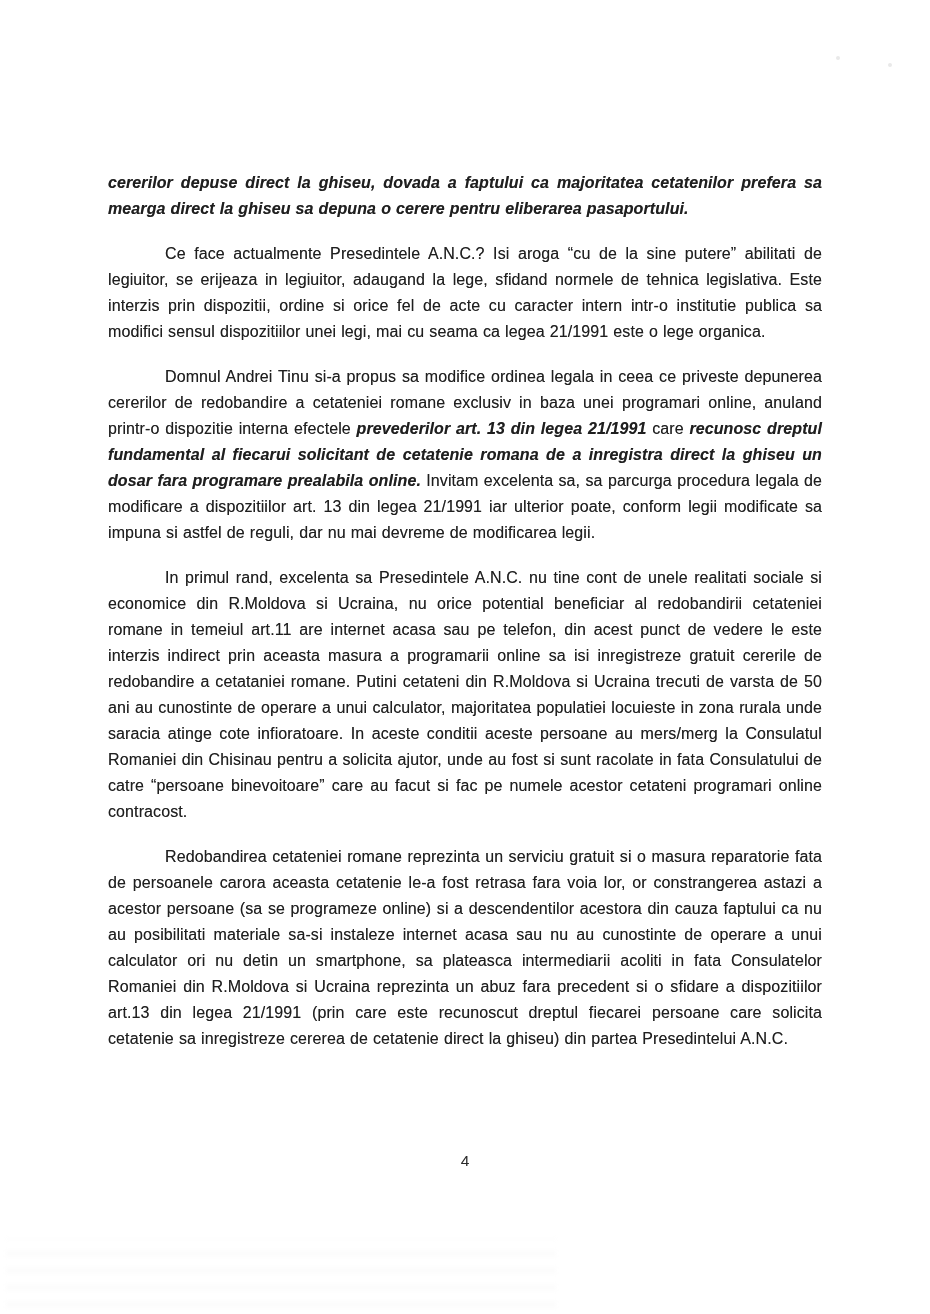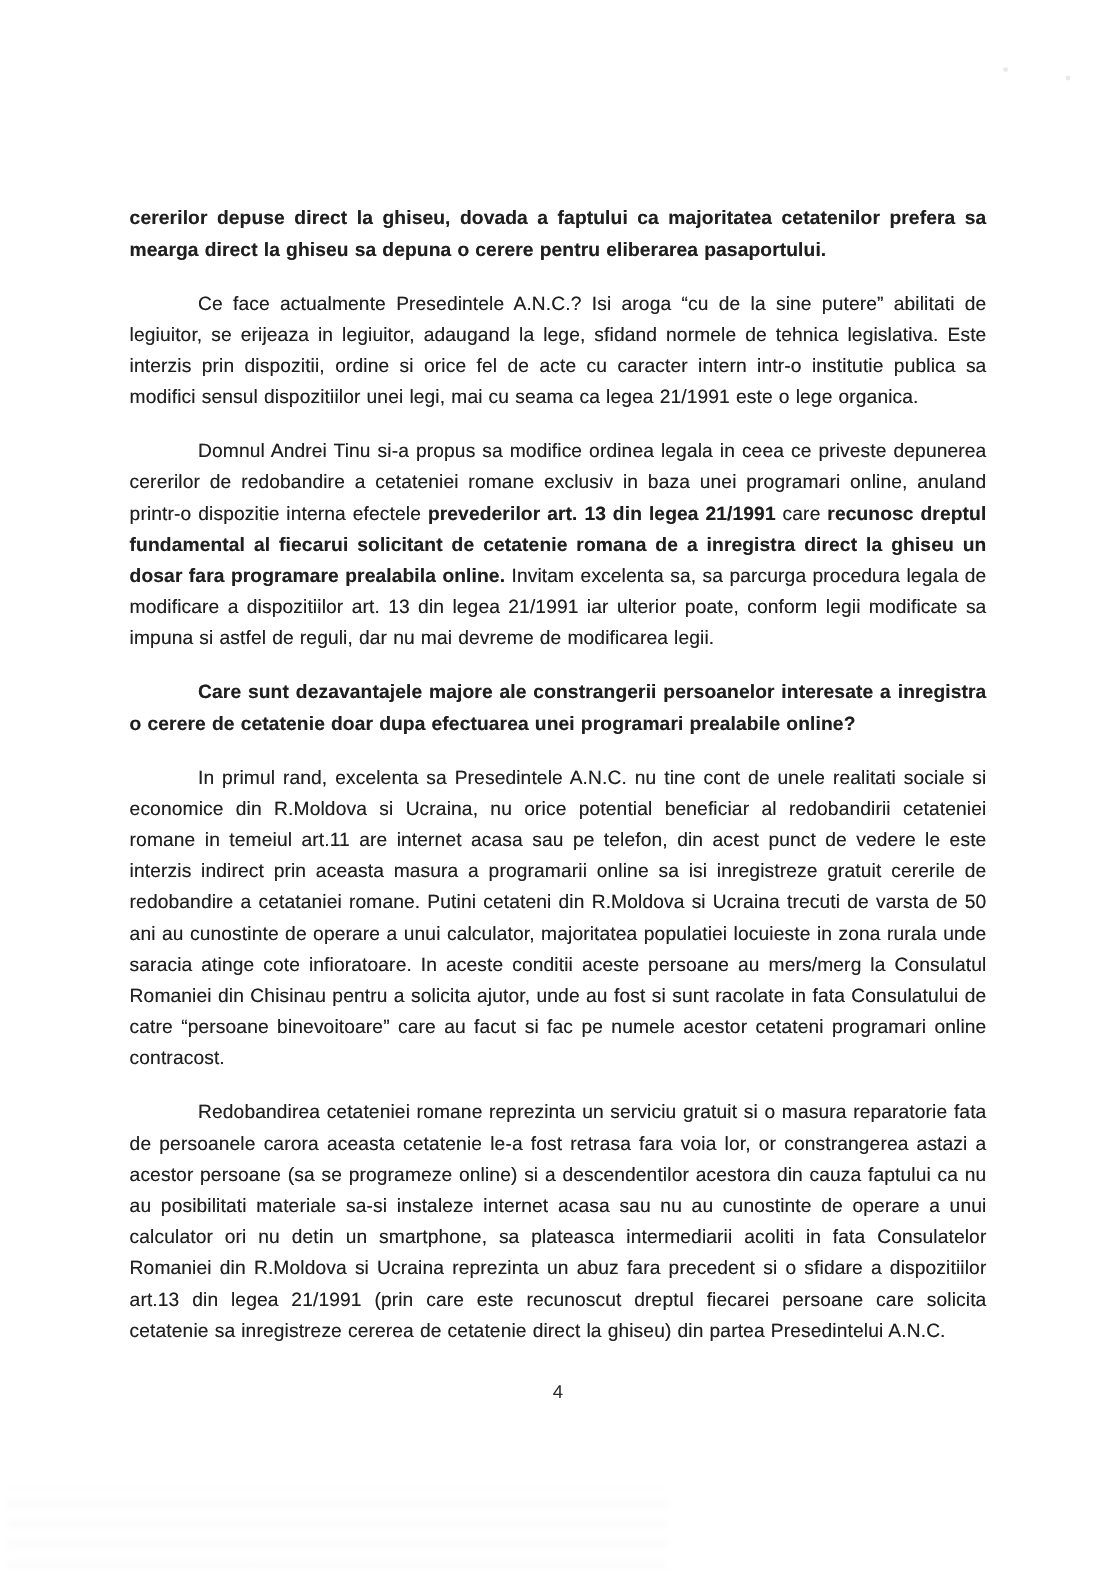--- a/index.html
+++ b/index.html
@@ -29,20 +29,21 @@
     text-align: justify;
     letter-spacing: 0.1px;
     word-spacing: 0.5px;
     text-shadow: 0 0 0.5px rgba(30,30,30,0.55);
   }
   .para.indent {
     text-indent: 57px;
   }
   .para .b {
     font-weight: bold;
+    font-style: italic;
   }
   .page-number {
     position: absolute;
     left: 0;
     top: 1152px;
     width: 100%;
     text-align: center;
     font-size: 15.5px;
     color: #2a2a2a;
   }
@@ -75,19 +76,18 @@
 </head>
 <body>
 
 <div class="page">
   <span class="speck s1"></span>
   <span class="speck s2"></span>
   <div class="content">
       <p class="para"><span class="b">cererilor depuse direct la ghiseu, dovada a faptului ca majoritatea cetatenilor prefera sa mearga direct la ghiseu sa depuna o cerere pentru eliberarea pasaportului.</span></p>
       <p class="para indent"><span class="">Ce face actualmente Presedintele A.N.C.?  Isi aroga “cu de la sine putere” abilitati de legiuitor, se erijeaza in legiuitor, adaugand la lege, sfidand normele de tehnica legislativa. Este interzis prin dispozitii, ordine si orice fel de acte cu caracter intern intr-o institutie publica sa modifici sensul dispozitiilor unei legi, mai cu seama ca legea 21/1991 este o lege organica.</span></p>
       <p class="para indent"><span class="">Domnul Andrei Tinu si-a propus sa modifice ordinea legala in ceea ce priveste depunerea cererilor de redobandire a cetateniei romane exclusiv in baza unei programari online, anuland printr-o dispozitie interna efectele </span><span class="b">prevederilor  art. 13 din legea 21/1991</span><span class=""> care </span><span class="b">recunosc dreptul fundamental al fiecarui solicitant de cetatenie romana de a inregistra direct la ghiseu un dosar fara programare prealabila online.</span><span class=""> Invitam excelenta sa, sa  parcurga procedura legala de modificare a dispozitiilor art. 13 din legea 21/1991 iar ulterior poate, conform legii modificate sa impuna si astfel de reguli, dar nu mai devreme de modificarea legii.</span></p>
-      <p class="para indent"><span class="b">Care sunt dezavantajele majore ale constrangerii persoanelor interesate a inregistra o cerere de cetatenie doar dupa efectuarea unei programari prealabile online?</span></p>
       <p class="para indent"><span class="">In primul rand,  excelenta  sa Presedintele A.N.C.  nu tine cont de unele realitati sociale si economice din R.Moldova si Ucraina, nu orice potential beneficiar al redobandirii cetateniei romane in temeiul art.11 are internet acasa  sau pe telefon, din acest punct de vedere le este interzis indirect  prin aceasta masura a programarii online sa isi inregistreze gratuit cererile de redobandire a cetataniei romane.  Putini cetateni din R.Moldova si Ucraina trecuti de varsta de 50 ani au cunostinte de operare a unui calculator, majoritatea populatiei locuieste in zona rurala unde saracia atinge cote infioratoare. In aceste conditii aceste persoane au mers/merg la Consulatul Romaniei din Chisinau pentru a solicita ajutor, unde au fost si sunt  racolate in fata Consulatului de catre “persoane binevoitoare” care au facut si fac pe numele acestor cetateni programari online contracost.</span></p>
       <p class="para indent"><span class="">Redobandirea cetateniei romane reprezinta un serviciu gratuit si o masura reparatorie fata de persoanele carora aceasta cetatenie le-a fost retrasa fara voia lor, or constrangerea astazi a acestor persoane (sa se programeze online) si a descendentilor acestora din cauza faptului ca nu au posibilitati materiale sa-si instaleze internet acasa sau nu au cunostinte de operare a unui calculator ori nu detin un smartphone, sa plateasca intermediarii acoliti in fata Consulatelor Romaniei din R.Moldova si Ucraina reprezinta un abuz fara precedent si o sfidare a dispozitiilor art.13 din legea 21/1991 (prin care este recunoscut dreptul fiecarei persoane care solicita cetatenie sa inregistreze cererea de cetatenie direct la ghiseu) din partea Presedintelui A.N.C.</span></p>
     </div>
   <div class="page-number">4</div>
   <div class="bleed"></div>
 </div>
 
 </body></html>

